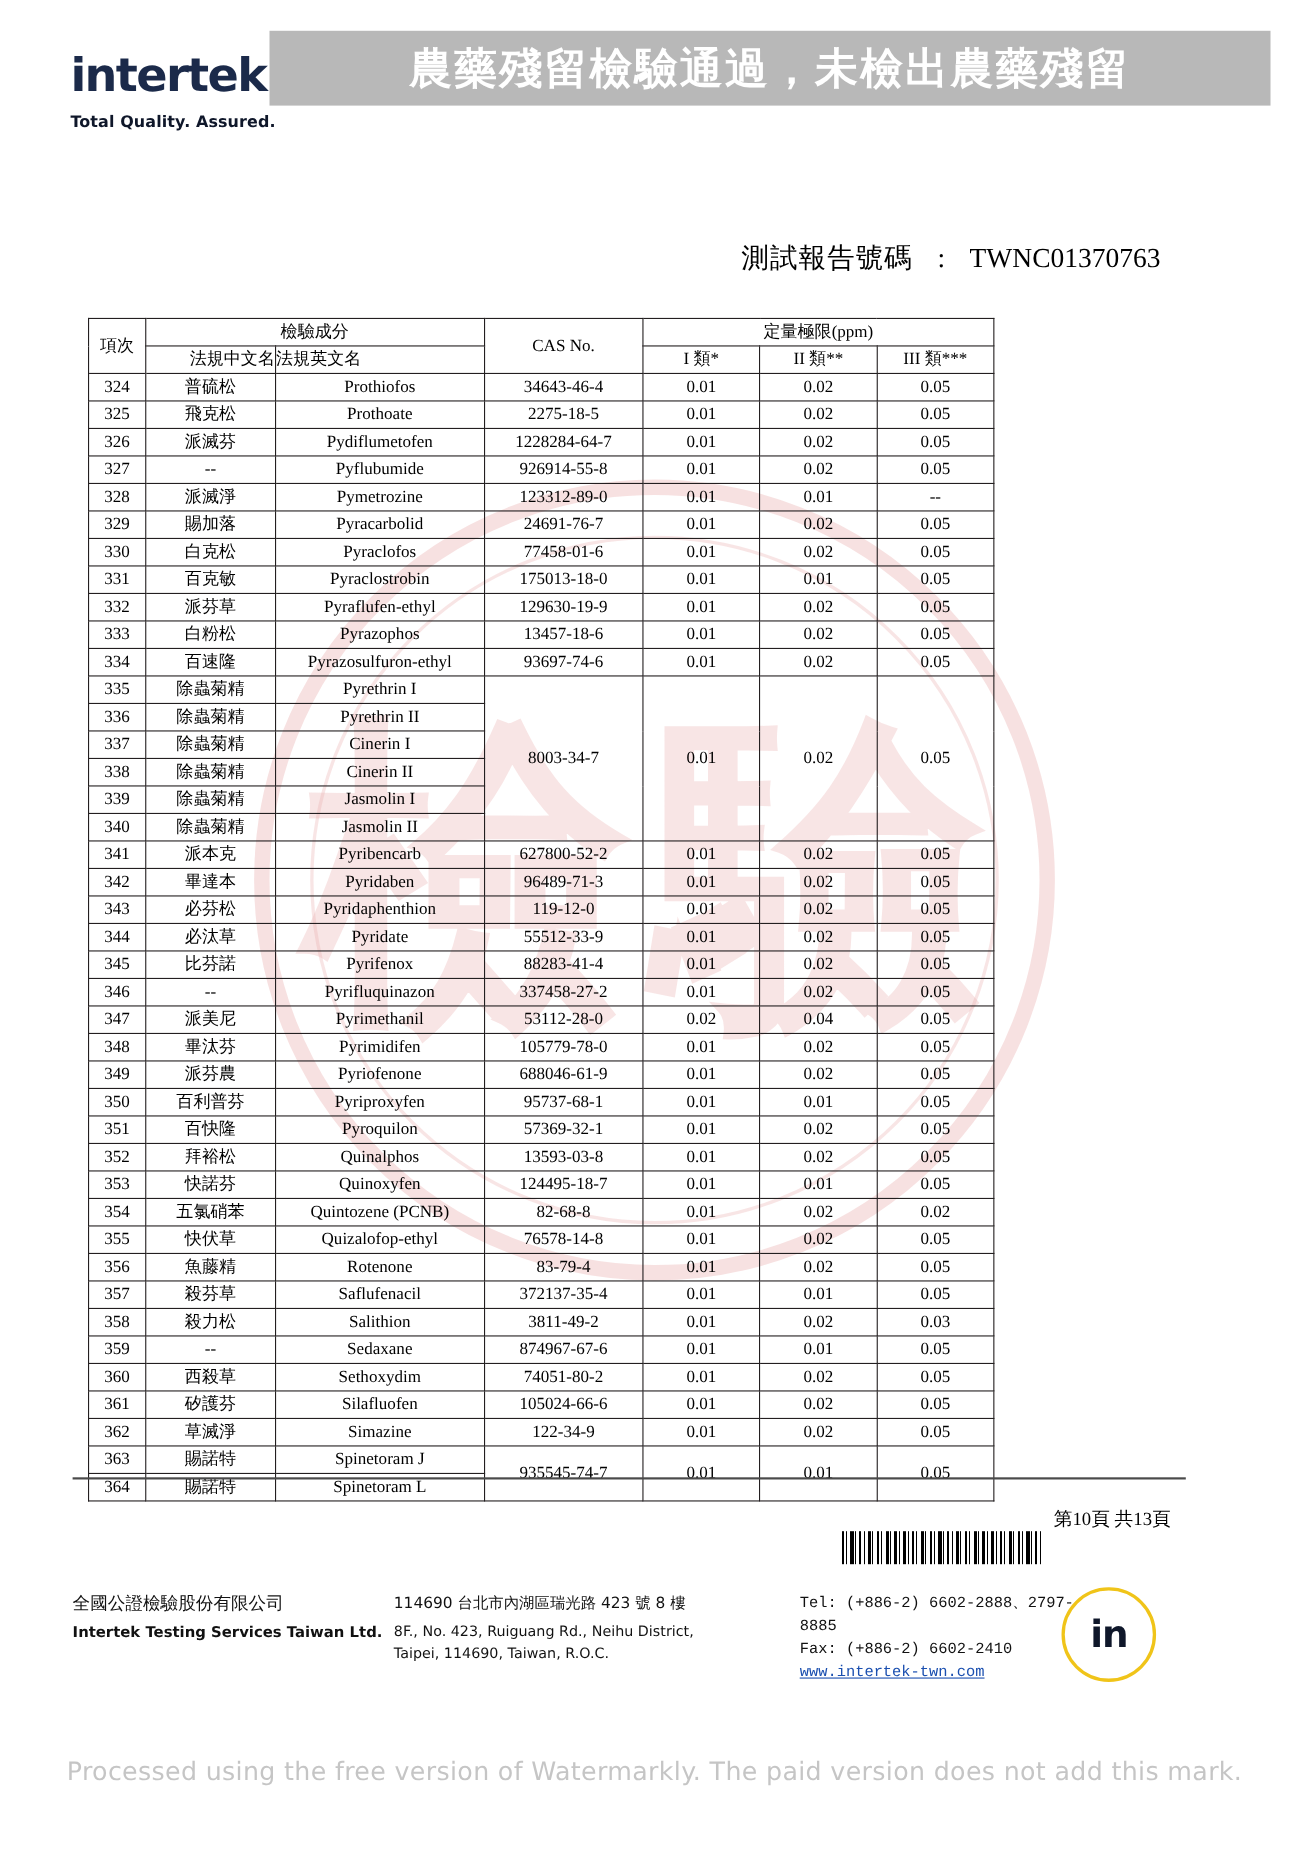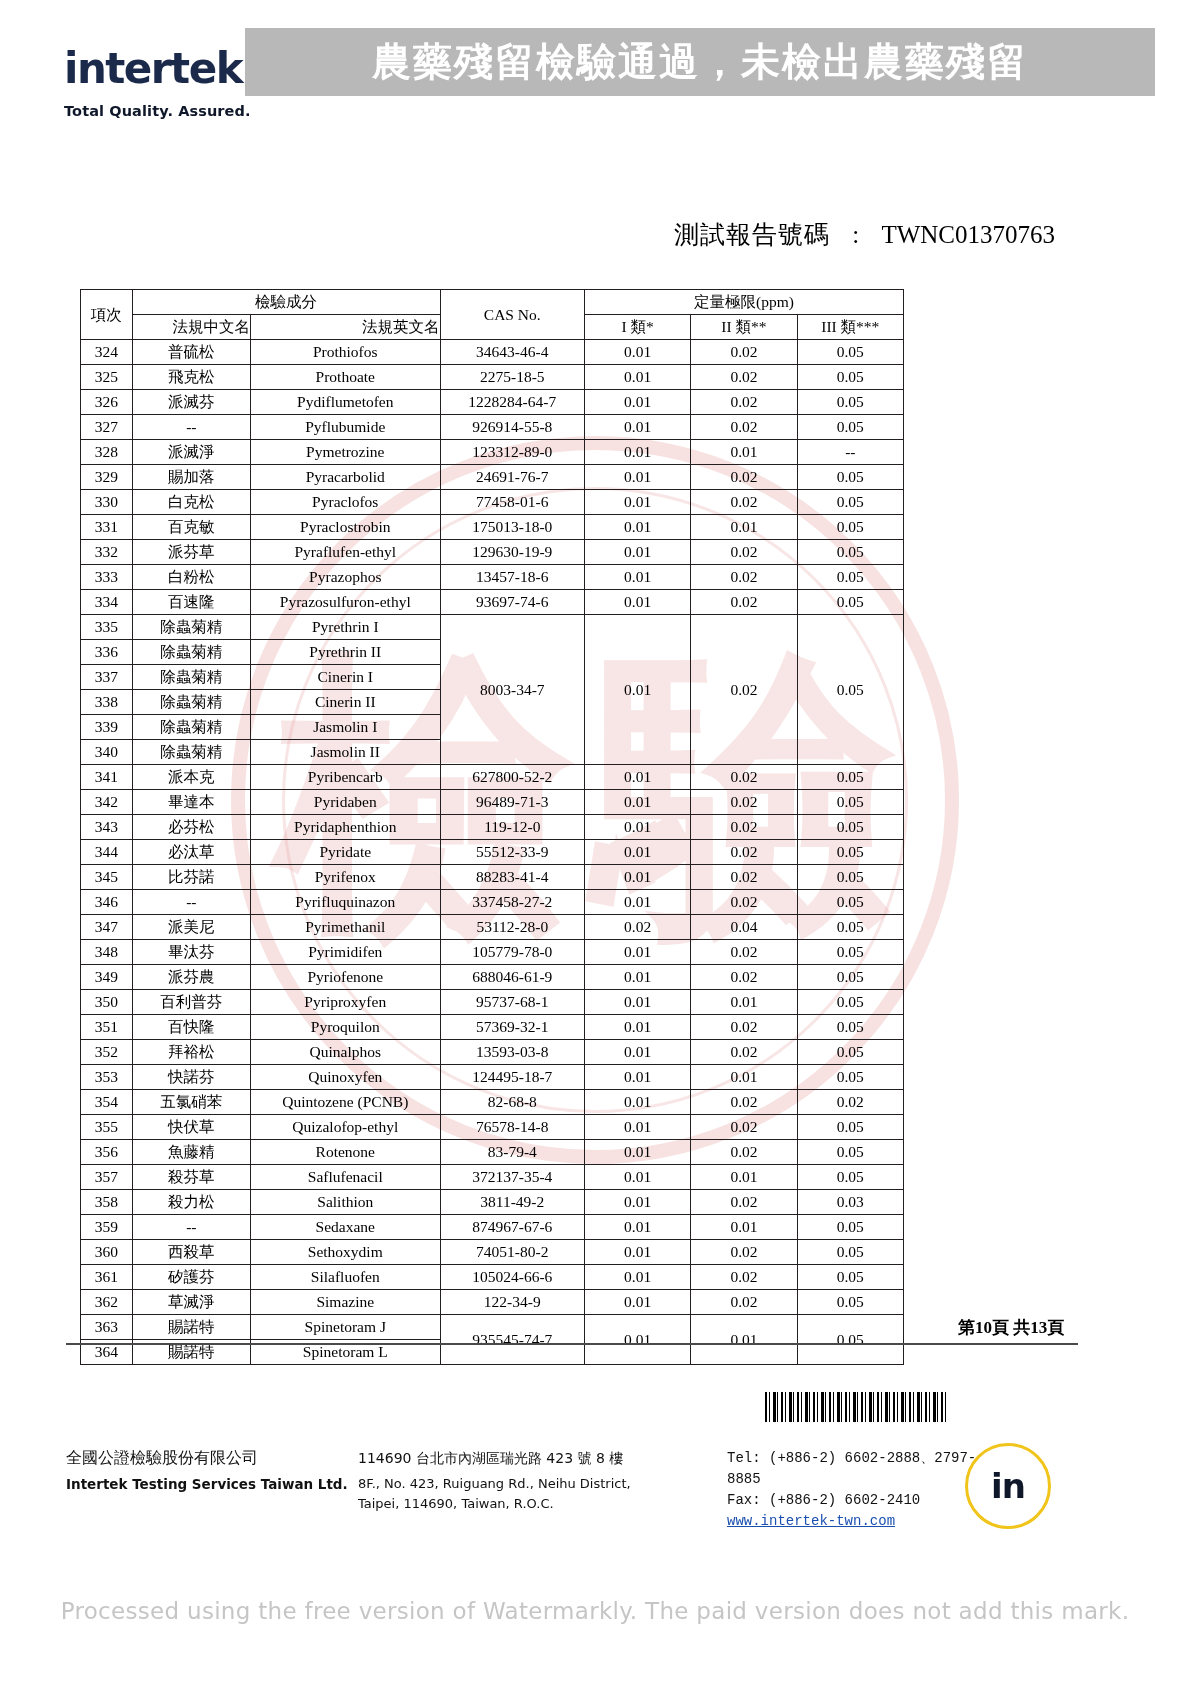--- a/index.html
+++ b/index.html
@@ -142,23 +142,22 @@
     background: repeating-linear-gradient(
       to right,
       #000 0px, #000 2px, #fff 2px, #fff 4px,
       #000 4px, #000 5px, #fff 5px, #fff 8px,
       #000 8px, #000 11px, #fff 11px, #fff 12px,
       #000 12px, #000 13px, #fff 13px, #fff 16px
     );
   }
   .page-num {
     position: absolute;
-    left: 958px; top: 1316px;
+    left: 958px; top: 1369px;
     font-size: 17px;
-    font-weight: bold;
   }
 
   .footer {
     position: absolute;
     left: 0; top: 1448px;
     width: 1190px;
     font-family: "DejaVu Sans", sans-serif;
     font-size: 13px;
     color: #111;
   }
@@ -229,21 +228,21 @@
   <table class="main">
     <thead>
       <tr>
         <td class="c-no hdr nb" rowspan="2">項次</td>
         <td class="c-zh hdr" colspan="2" style="text-align:center">檢驗成分</td>
         <td class="c-cas hdr" rowspan="2">CAS No.</td>
         <td class="c-lim hdr" colspan="3">定量極限(ppm)</td>
       </tr>
       <tr>
         <td class="c-zh sub-hdr" style="text-align:right">法規中文名</td>
-        <td class="c-en sub-hdr" style="text-align:right">法規英文名</td>
+        <td class="c-en sub-hdr" style="text-align:left">法規英文名</td>
         <td class="c-lim sub-hdr">I 類*</td>
         <td class="c-lim sub-hdr">II 類**</td>
         <td class="c-lim sub-hdr">III 類***</td>
       </tr>
     </thead>
     <tbody id="tbody">
         <tr>
           <td class="c-no">324</td>
           <td class="c-zh">普硫松</td>
           <td class="c-en">Prothiofos</td>

